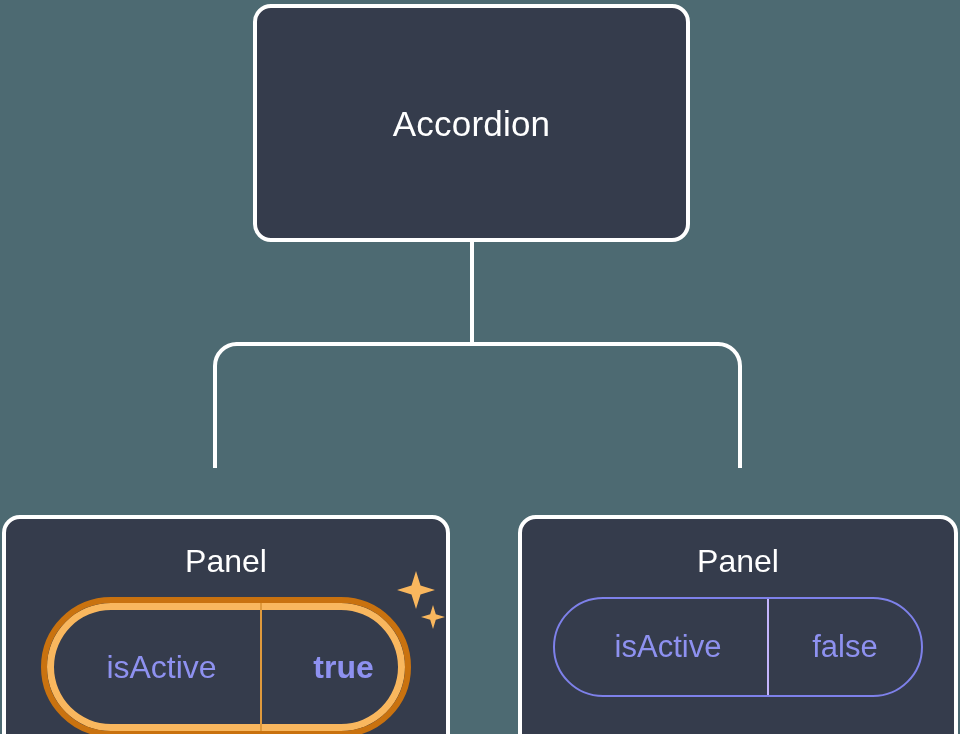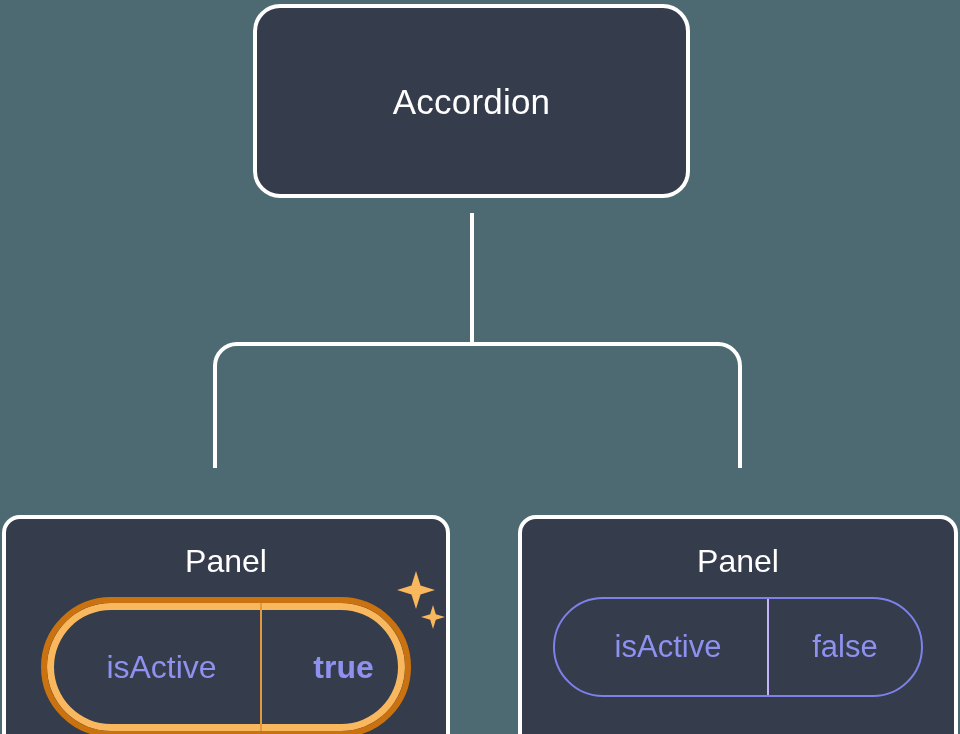--- a/index.html
+++ b/index.html
@@ -33,25 +33,24 @@
     position: absolute;
     box-sizing: border-box;
     background: #353c4c;
     border: 4px solid #ffffff;
     border-radius: 18px;
   }
   .node-root {
     left: 253px;
     top: 4px;
     width: 437px;
-    height: 194px;
+    height: 238px;
     display: flex;
     align-items: center;
     justify-content: center;
-    border-radius: 27px;
   }
   .node-title-root {
     color: #ffffff;
     font-size: 35px;
     letter-spacing: 0.2px;
     line-height: 1;
   }
   .node-child {
     top: 468px;
     height: 266px;

